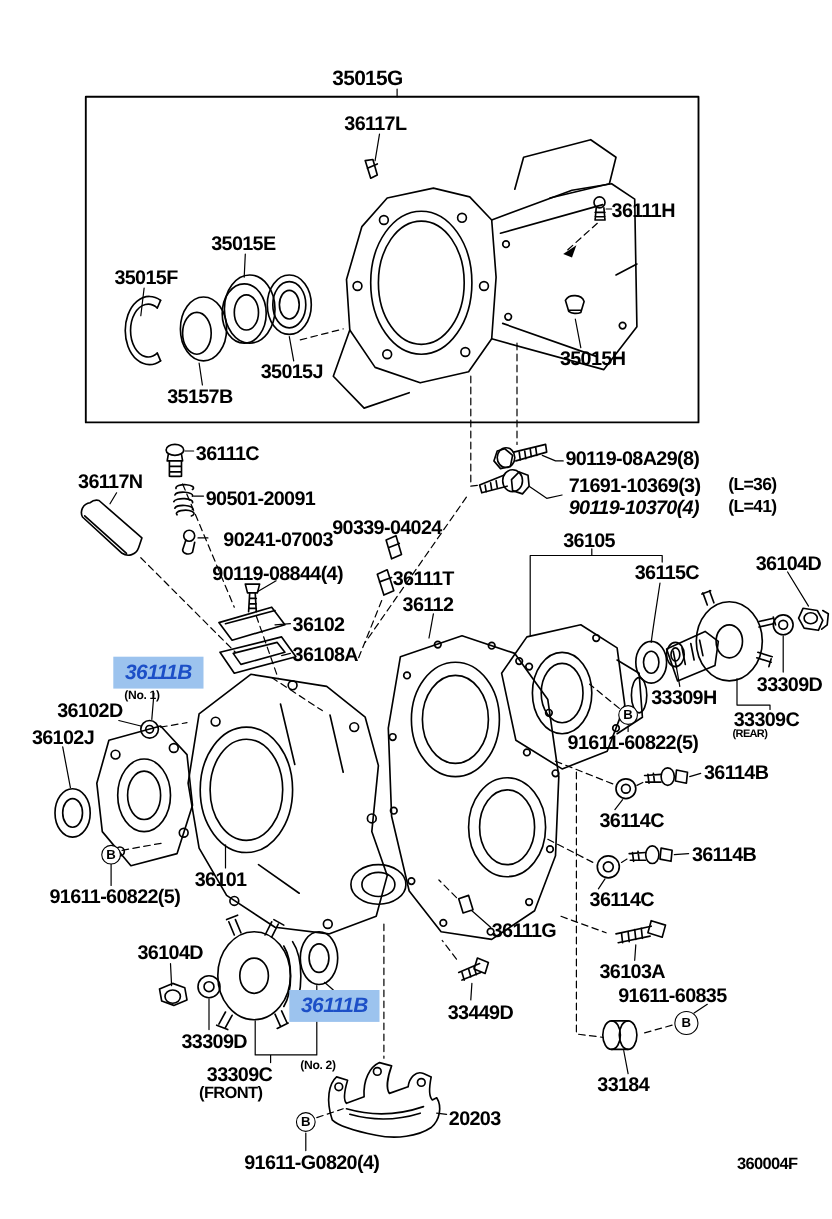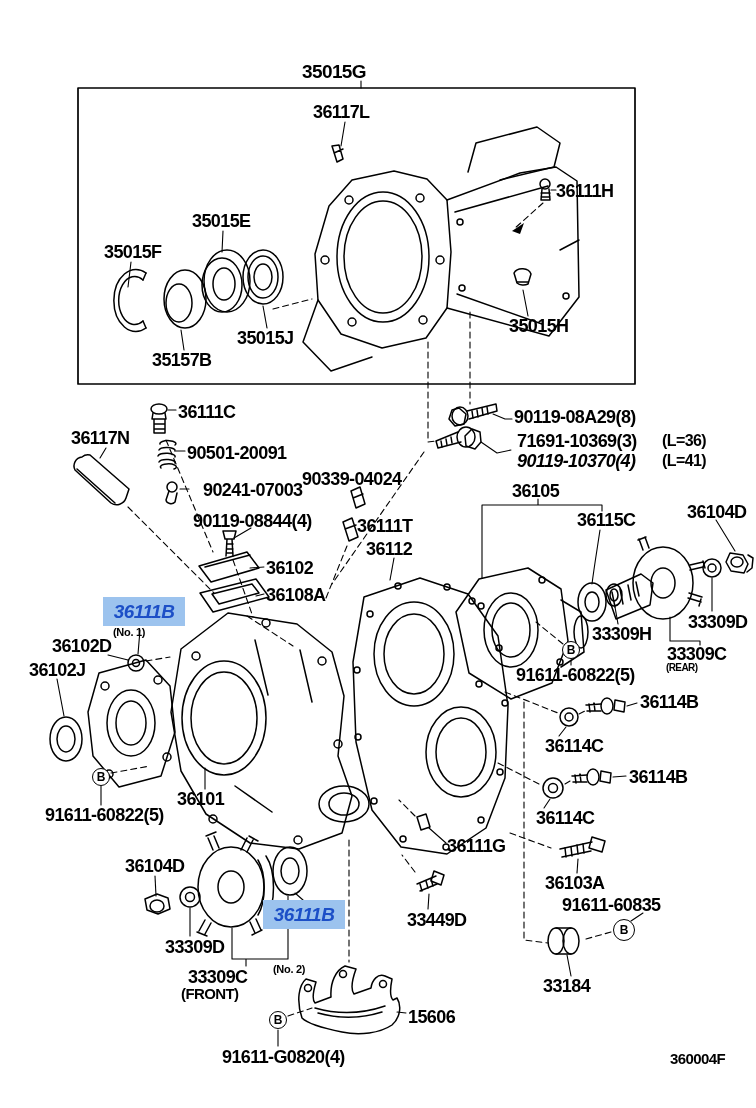--- a/index.html
+++ b/index.html
@@ -397,21 +397,21 @@
       <div class="lbl" style="left: 177px; top: 790px;">36101</div>
       <div class="lbl" style="left: 125px; top: 857px;">36104D</div>
       <div class="lbl" style="left: 165px; top: 938px;">33309D</div>
       <div class="lbl" style="left: 188px; top: 968px;">33309C</div>
       <div class="lbl" style="left: 181px; top: 986px; font-size: 15px;">(FRONT)</div>
       <div class="lbl" style="left: 407px; top: 911px;">33449D</div>
       <div class="lbl" style="left: 447px; top: 837px;">36111G</div>
       <div class="lbl" style="left: 545px; top: 874px;">36103A</div>
       <div class="lbl" style="left: 562px; top: 896px;">91611-60835</div>
       <div class="lbl" style="left: 543px; top: 977px;">33184</div>
-      <div class="lbl" style="left: 408px; top: 1008px;">15606</div>
+      <div class="lbl" style="left: 408px; top: 1008px;">20203</div>
       <div class="lbl" style="left: 222px; top: 1048px;">91611-G0820(4)</div>
       <div class="lbl" style="left: 670px; top: 1051px; font-size: 15px;">360004F</div>
     </div>
 
 <div>
       <div class="bmark" style="left: 92px; top: 768px; height: 18px; width: 18px;">B</div>
       <div class="bmark" style="left: 562px; top: 641px; height: 18px; width: 18px;">B</div>
       <div class="bmark" style="left: 613px; top: 919px; height: 22px; width: 22px;">B</div>
       <div class="bmark" style="left: 269px; top: 1011px; height: 18px; width: 18px;">B</div>
     </div>

